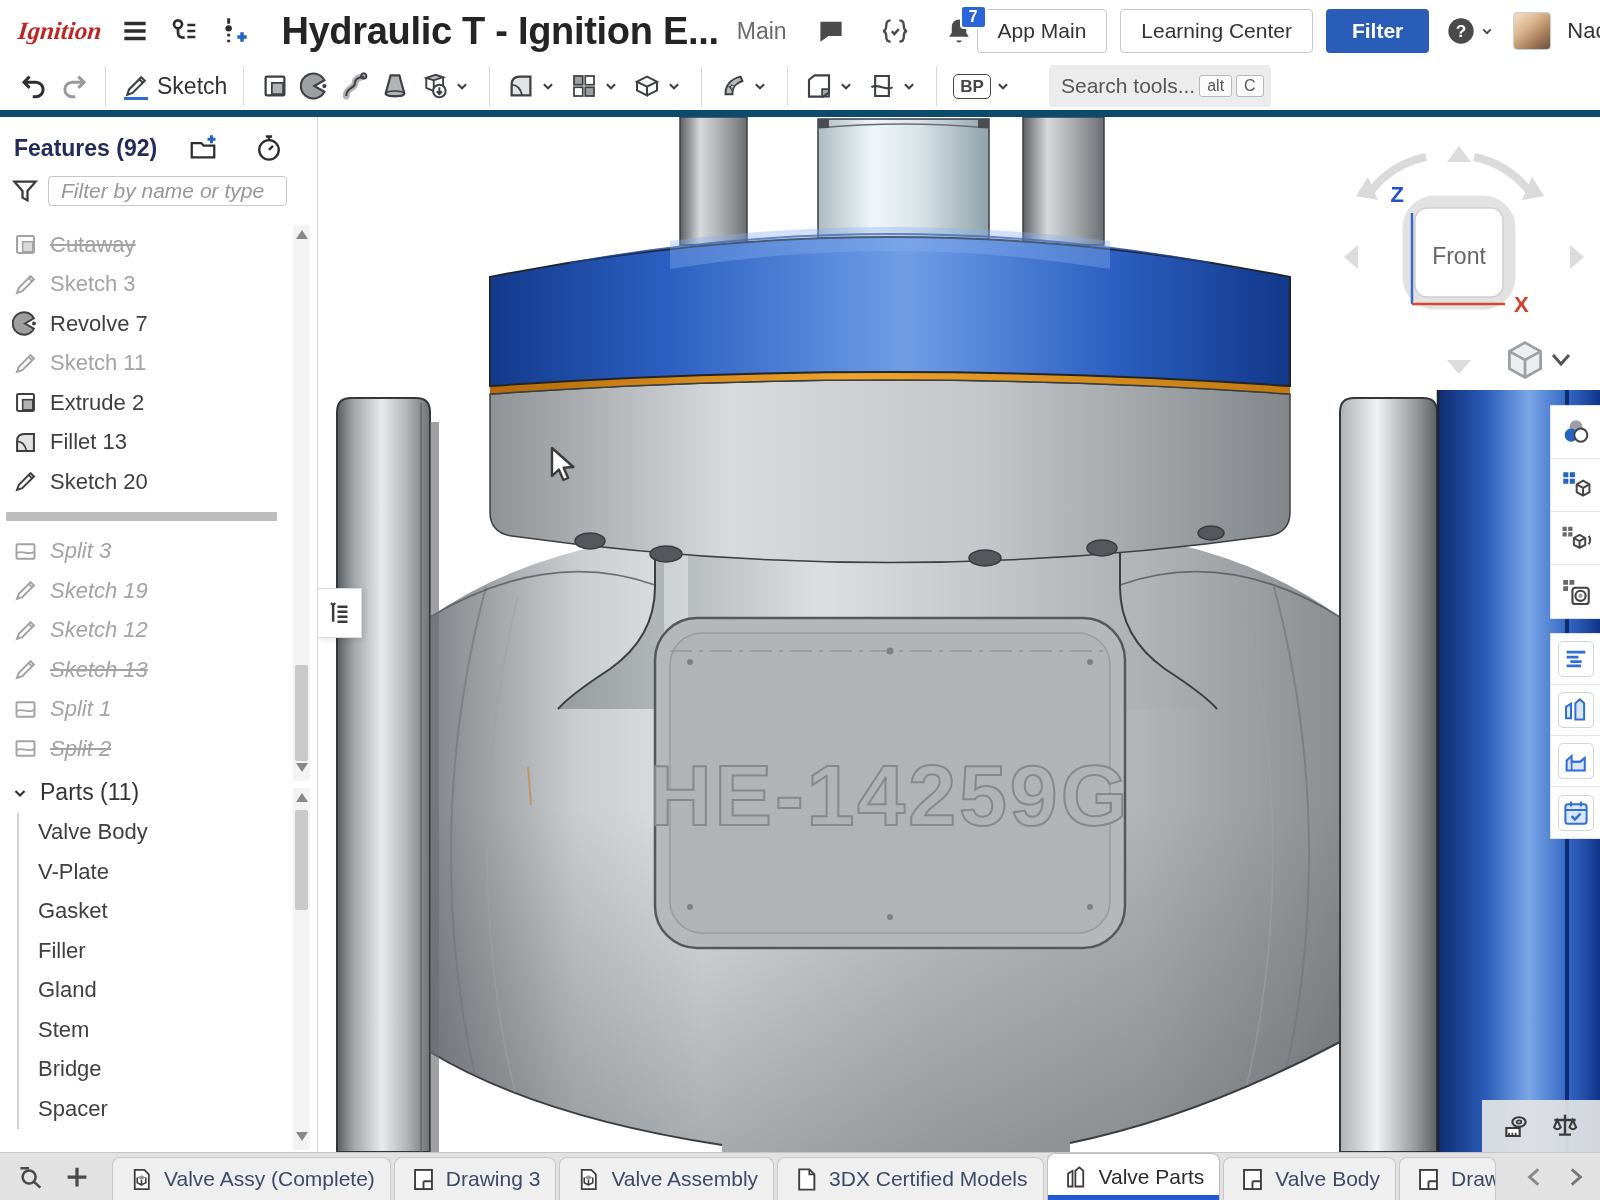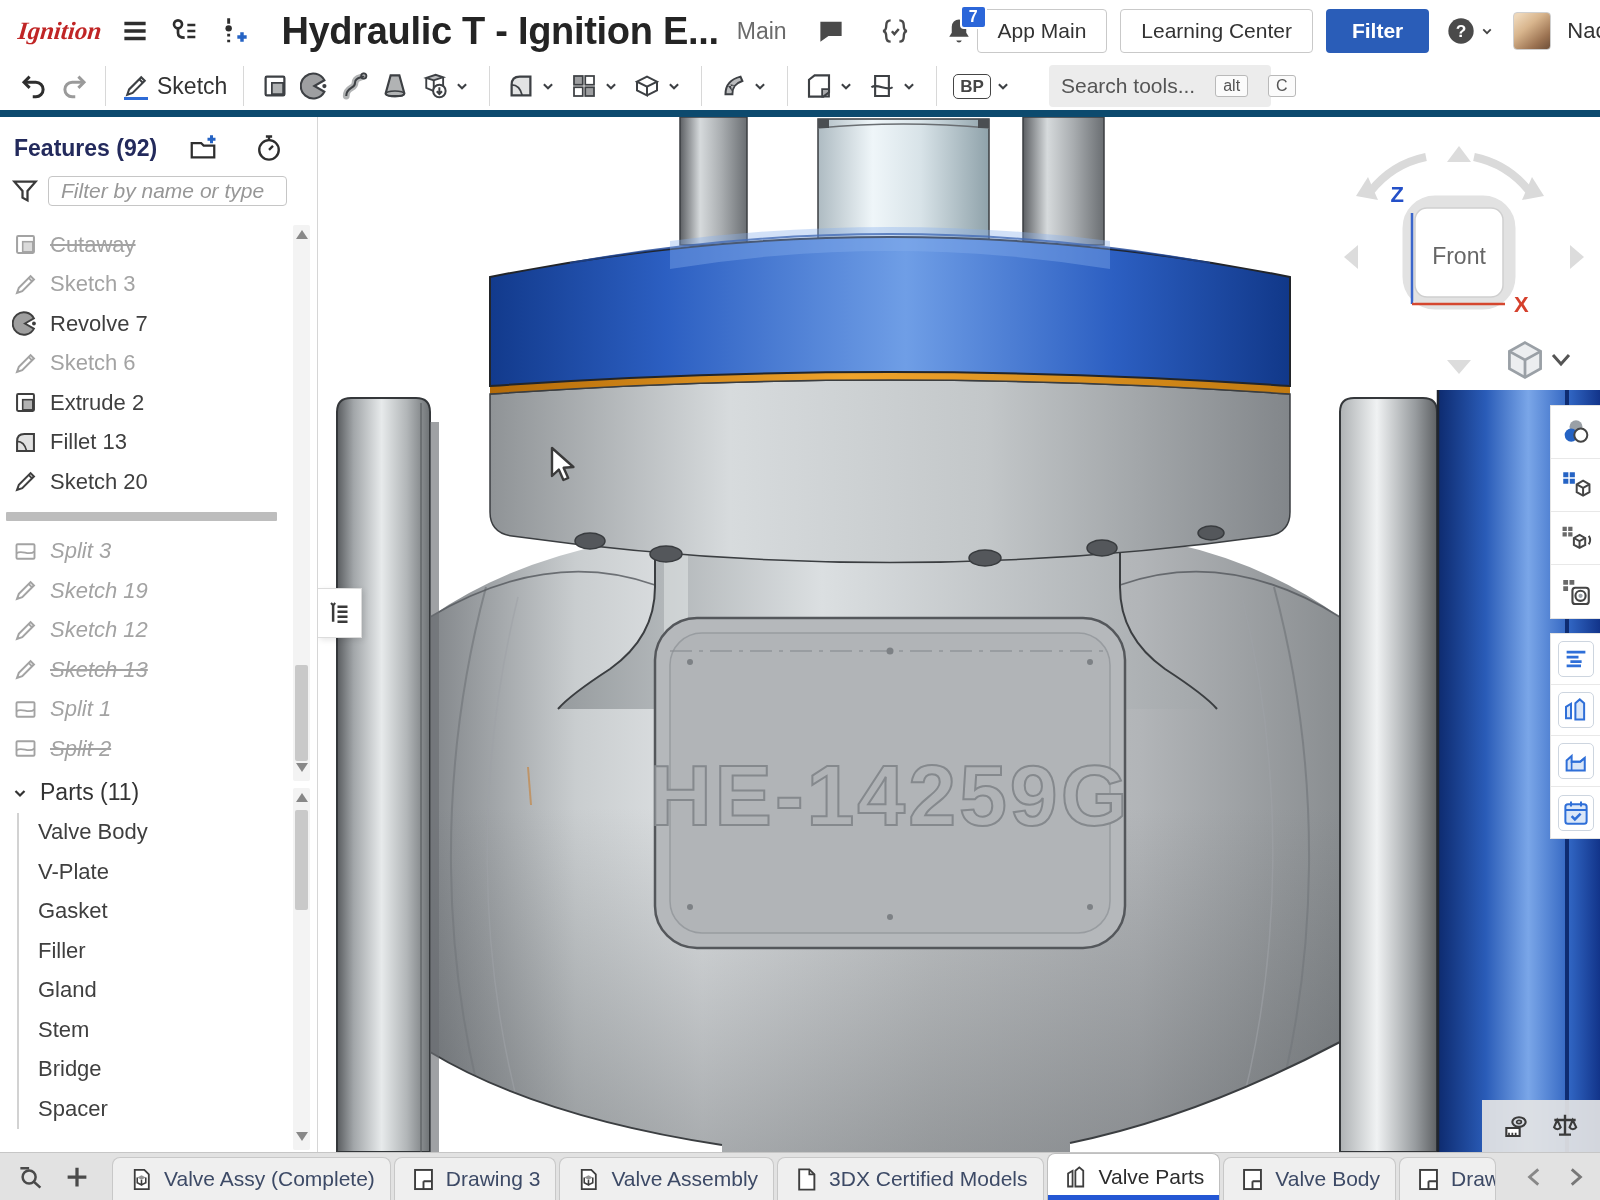--- a/index.html
+++ b/index.html
@@ -26,21 +26,21 @@
   .caret-s{color:#444}
 
   
   .tbar{position:absolute;top:62px;left:0;right:0;height:55px;background:#fff;display:flex;align-items:center;padding:0 14px;z-index:29;border-bottom:7px solid #0c4a6e}
   .tb-div{width:1px;height:40px;background:#d8d8d8;margin:0 11px;flex:none}
   .tb-btn{display:flex;align-items:center;background:none;border:none;padding:3px 5px;color:#3d4044;gap:1px}
   .sketch-label{font-size:23px;color:#333;margin-left:6px}
   .pencil-wrap{display:flex;flex-direction:column;align-items:center}
   .pencil-ul{width:24px;height:3px;background:#2e6bd6;margin-top:-3px}
   .bp-box{border:1.7px solid #454545;border-radius:5px;font-size:17px;font-weight:700;color:#454545;padding:3px 6px;line-height:1}
-  .search-tools{margin-left:30px;width:222px;height:42px;background:#ececec;border:none;border-radius:4px;display:flex;align-items:center;padding:0 12px;font-size:21px;color:#555;gap:20px}
+  .search-tools{margin-left:30px;width:222px;height:42px;background:#ececec;border:none;border-radius:4px;display:flex;align-items:center;padding:0 12px;font-size:21px;color:#555;gap:4px}
   .search-tools .ph{flex:1;text-align:left;white-space:nowrap}
   kbd{background:#fbfbfb;border:1px solid #b9b9b9;border-radius:3px;font-size:16px;padding:1px 7px;color:#555;font-family:"Liberation Sans",sans-serif}
 
   
   .lpanel{position:absolute;top:117px;left:0;width:318px;bottom:48px;background:#fff;border-right:1px solid #d6d6d6;overflow:hidden;z-index:20}
   .fhead{display:flex;align-items:center;padding:13px 30px 4px 14px;gap:18px}
   .ftitle{font-size:23px;font-weight:700;color:#232a5c;flex:1}
   .fhead .hbtn{color:#2e2e2e}
   .filter-row{display:flex;align-items:center;padding:6px 30px 8px 10px;gap:8px;color:#3a3a3a}
   .filter-input{flex:1;height:30px;border:1px solid #c6c6c6;border-radius:4px;font-size:21px;padding:0 12px;color:#444;min-width:0}
@@ -568,21 +568,21 @@
           </svg>
         </span>
        <span class="flabel">Revolve 7</span>
      </div>
       <div class="feat-row muted  ">
        <span class="ficon">
           <svg class="ic" width="27" height="27">
             <use href="#i-sketch"></use>
           </svg>
         </span>
-       <span class="flabel">Sketch 6</span>
+       <span class="flabel">Sketch 11</span>
      </div>
       <div class="feat-row   ">
        <span class="ficon">
           <svg class="ic" width="27" height="27">
             <use href="#i-extrude"></use>
           </svg>
         </span>
        <span class="flabel">Extrude 2</span>
      </div>
       <div class="feat-row   ">

